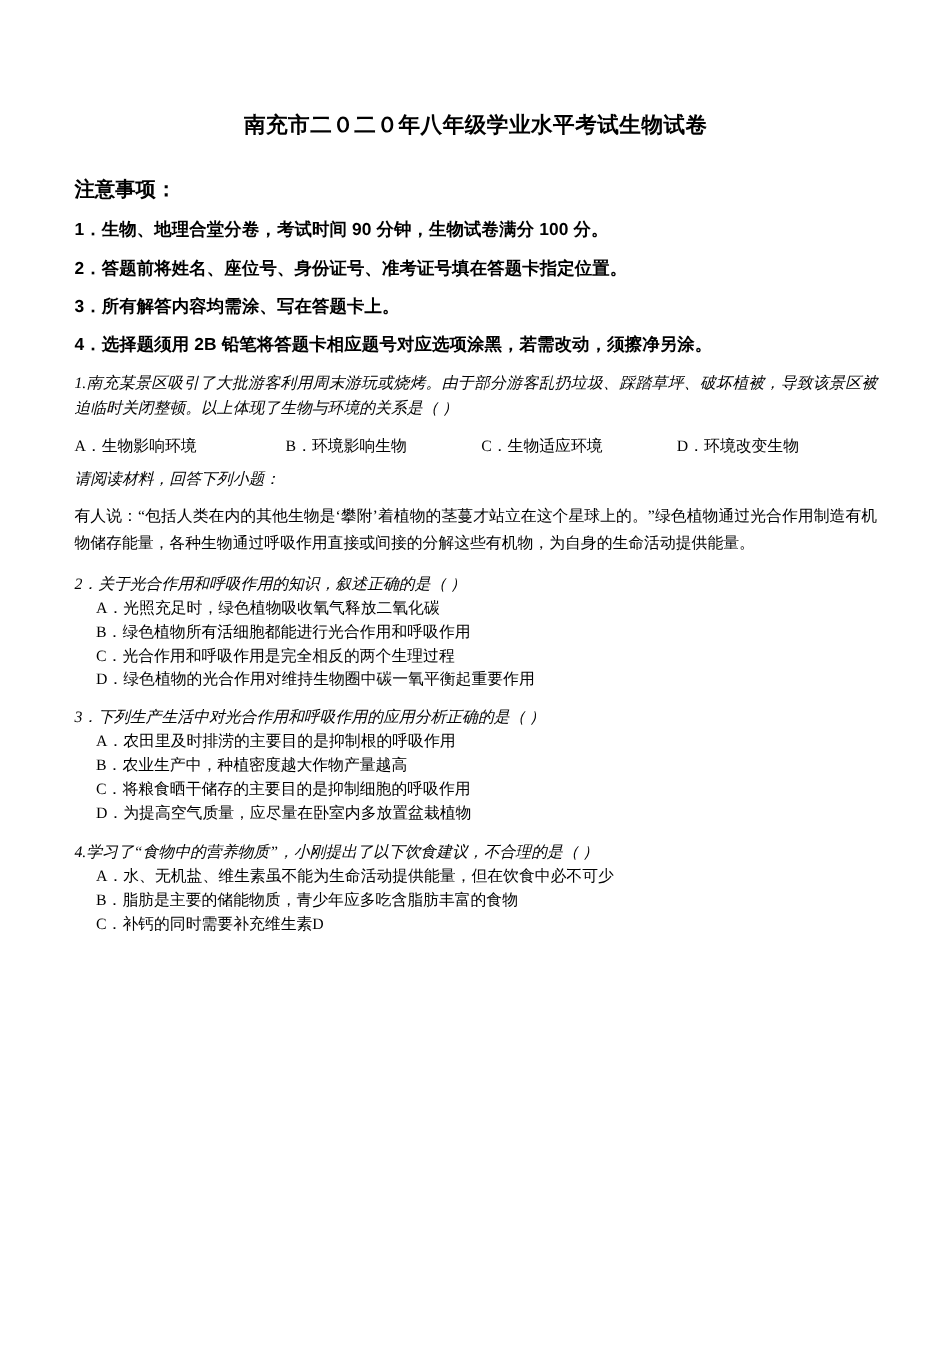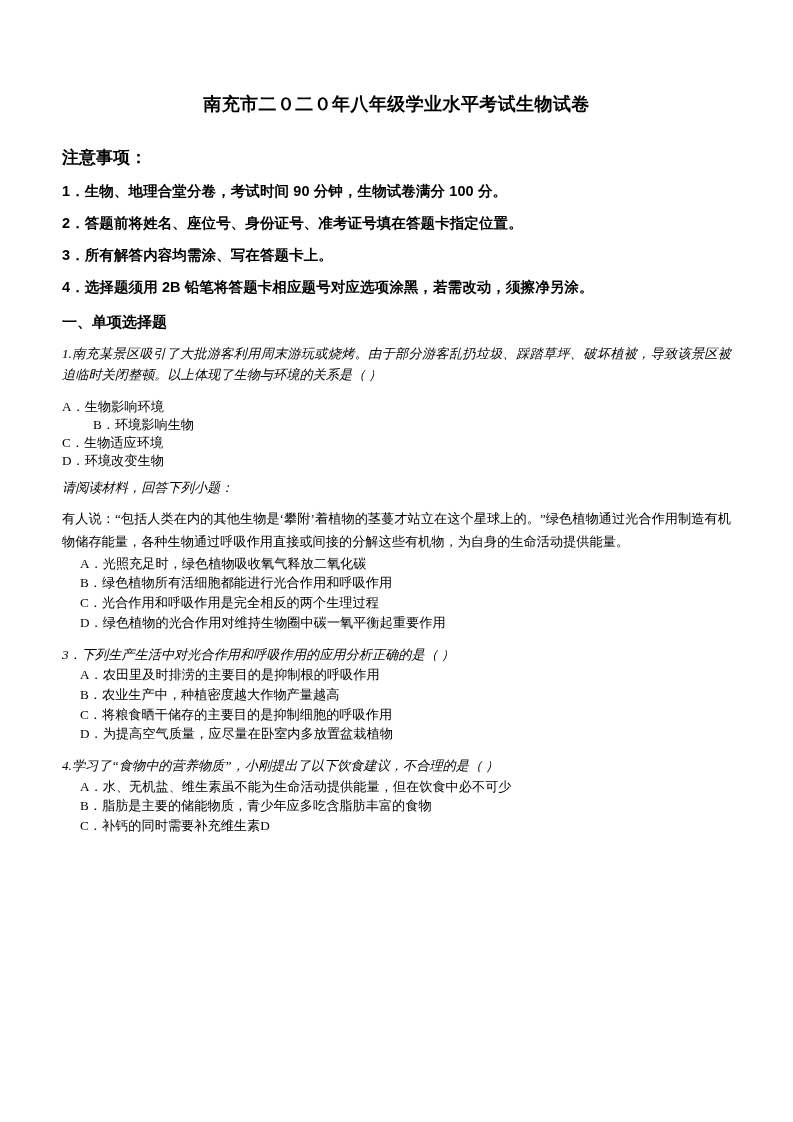--- a/index.html
+++ b/index.html
@@ -63,27 +63,26 @@
   .passage {
     font-size: 13.2px;
     line-height: 1.72;
     margin-top: 10px;
     text-align: justify;
   }
   .opts-row {
     display: flex;
     font-size: 13.2px;
     margin-top: 12px;
-    flex-direction: column;
   }
   .opts-row .opt {
     flex: 0 0 auto;
   }
   .opt-a { width: 176px; }
-  .opt-b { width: 163px; text-align: center; }
+  .opt-b { width: 163px; }
   .opt-c { width: 163px; }
   .opt-d { width: auto; }
   .opt-line {
     font-size: 13.2px;
     padding-left: 18px;
     line-height: 1.5;
   }
 </style>
 </head>
 <body>
@@ -92,35 +91,35 @@
 
   <div class="doc-title">南充市二０二０年八年级学业水平考试生物试卷</div>
 
   <div class="notice-head">注意事项：</div>
 
   <div class="notice-item">1．生物、地理合堂分卷，考试时间 90 分钟，生物试卷满分 100 分。</div>
   <div class="notice-item">2．答题前将姓名、座位号、身份证号、准考证号填在答题卡指定位置。</div>
   <div class="notice-item">3．所有解答内容均需涂、写在答题卡上。</div>
   <div class="notice-item">4．选择题须用 2B 铅笔将答题卡相应题号对应选项涂黑，若需改动，须擦净另涂。</div>
 
-  <div class="section-head">一、单项选择题</div>
 
   <div class="q-text">1.南充某景区吸引了大批游客利用周末游玩或烧烤。由于部分游客乱扔垃圾、踩踏草坪、破坏植被，导致该景区被迫临时关闭整顿。以上体现了生物与环境的关系是（        ）</div>
 
   <div class="opts-row">
     <div class="opt opt-a">A．生物影响环境</div>
     <div class="opt opt-b">B．环境影响生物</div>
     <div class="opt opt-c">C．生物适应环境</div>
     <div class="opt opt-d">D．环境改变生物</div>
   </div>
 
   <div class="q-text tight">请阅读材料，回答下列小题：</div>
 
   <div class="passage">有人说：“包括人类在内的其他生物是‘攀附’着植物的茎蔓才站立在这个星球上的。”绿色植物通过光合作用制造有机物储存能量，各种生物通过呼吸作用直接或间接的分解这些有机物，为自身的生命活动提供能量。</div>
 
+  <div class="q-text">2．关于光合作用和呼吸作用的知识，叙述正确的是（        ）</div>
   <div class="opt-line">A．光照充足时，绿色植物吸收氧气释放二氧化碳</div>
   <div class="opt-line">B．绿色植物所有活细胞都能进行光合作用和呼吸作用</div>
   <div class="opt-line">C．光合作用和呼吸作用是完全相反的两个生理过程</div>
   <div class="opt-line">D．绿色植物的光合作用对维持生物圈中碳一氧平衡起重要作用</div>
 
   <div class="q-text">3．下列生产生活中对光合作用和呼吸作用的应用分析正确的是（        ）</div>
   <div class="opt-line">A．农田里及时排涝的主要目的是抑制根的呼吸作用</div>
   <div class="opt-line">B．农业生产中，种植密度越大作物产量越高</div>
   <div class="opt-line">C．将粮食晒干储存的主要目的是抑制细胞的呼吸作用</div>
   <div class="opt-line">D．为提高空气质量，应尽量在卧室内多放置盆栽植物</div>

